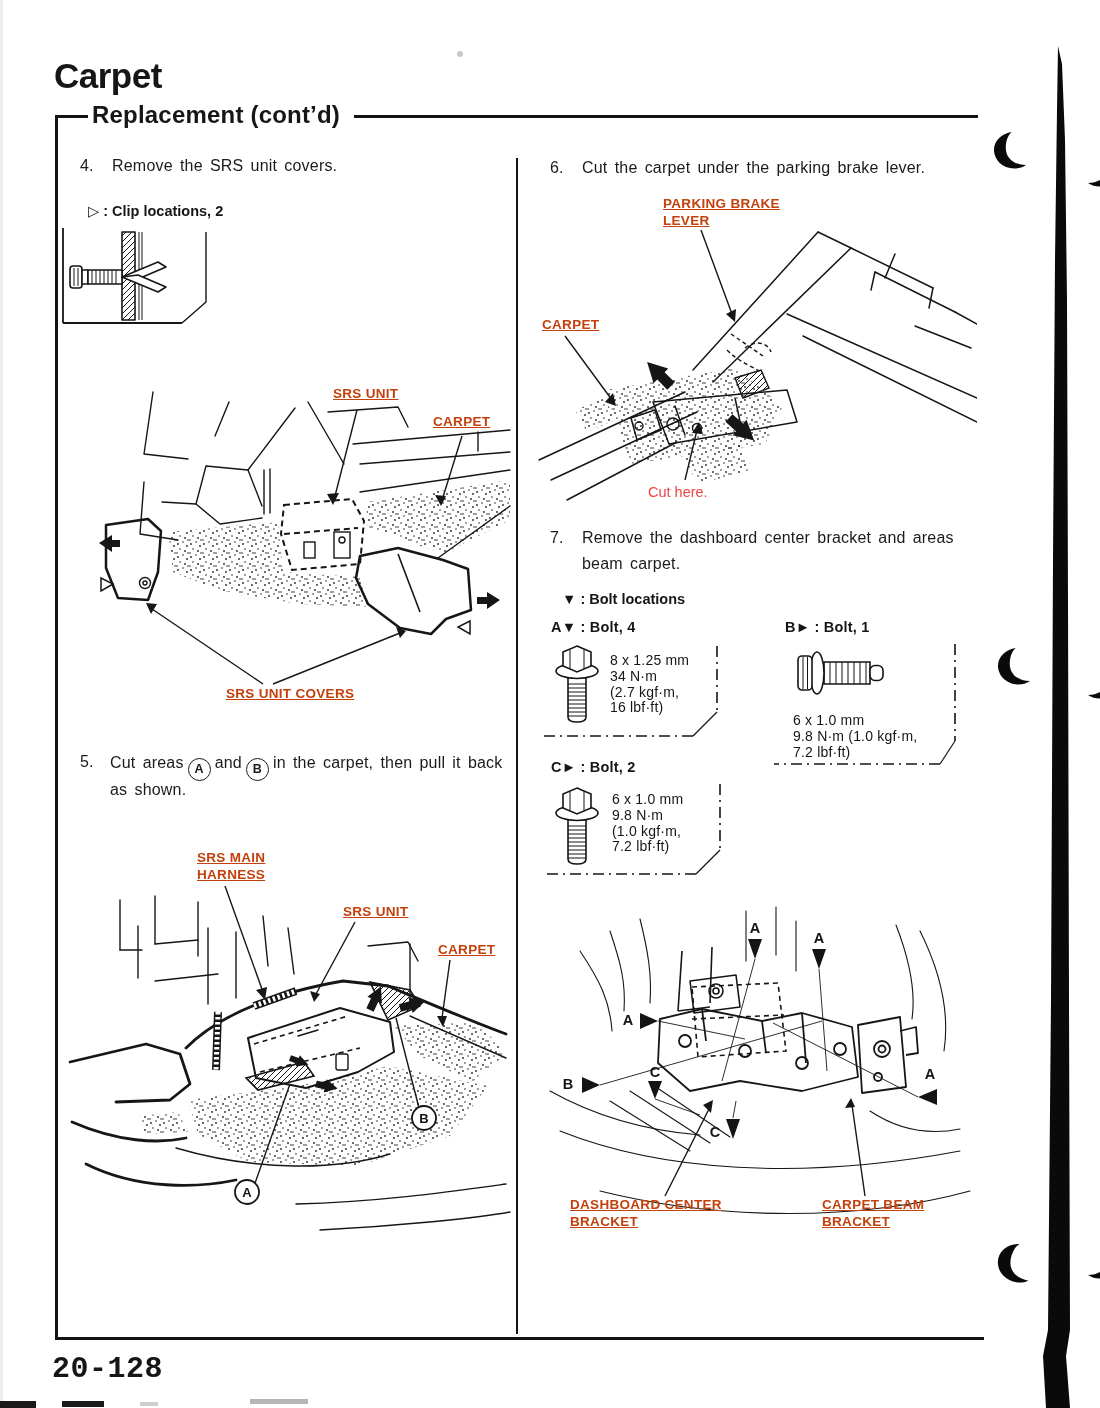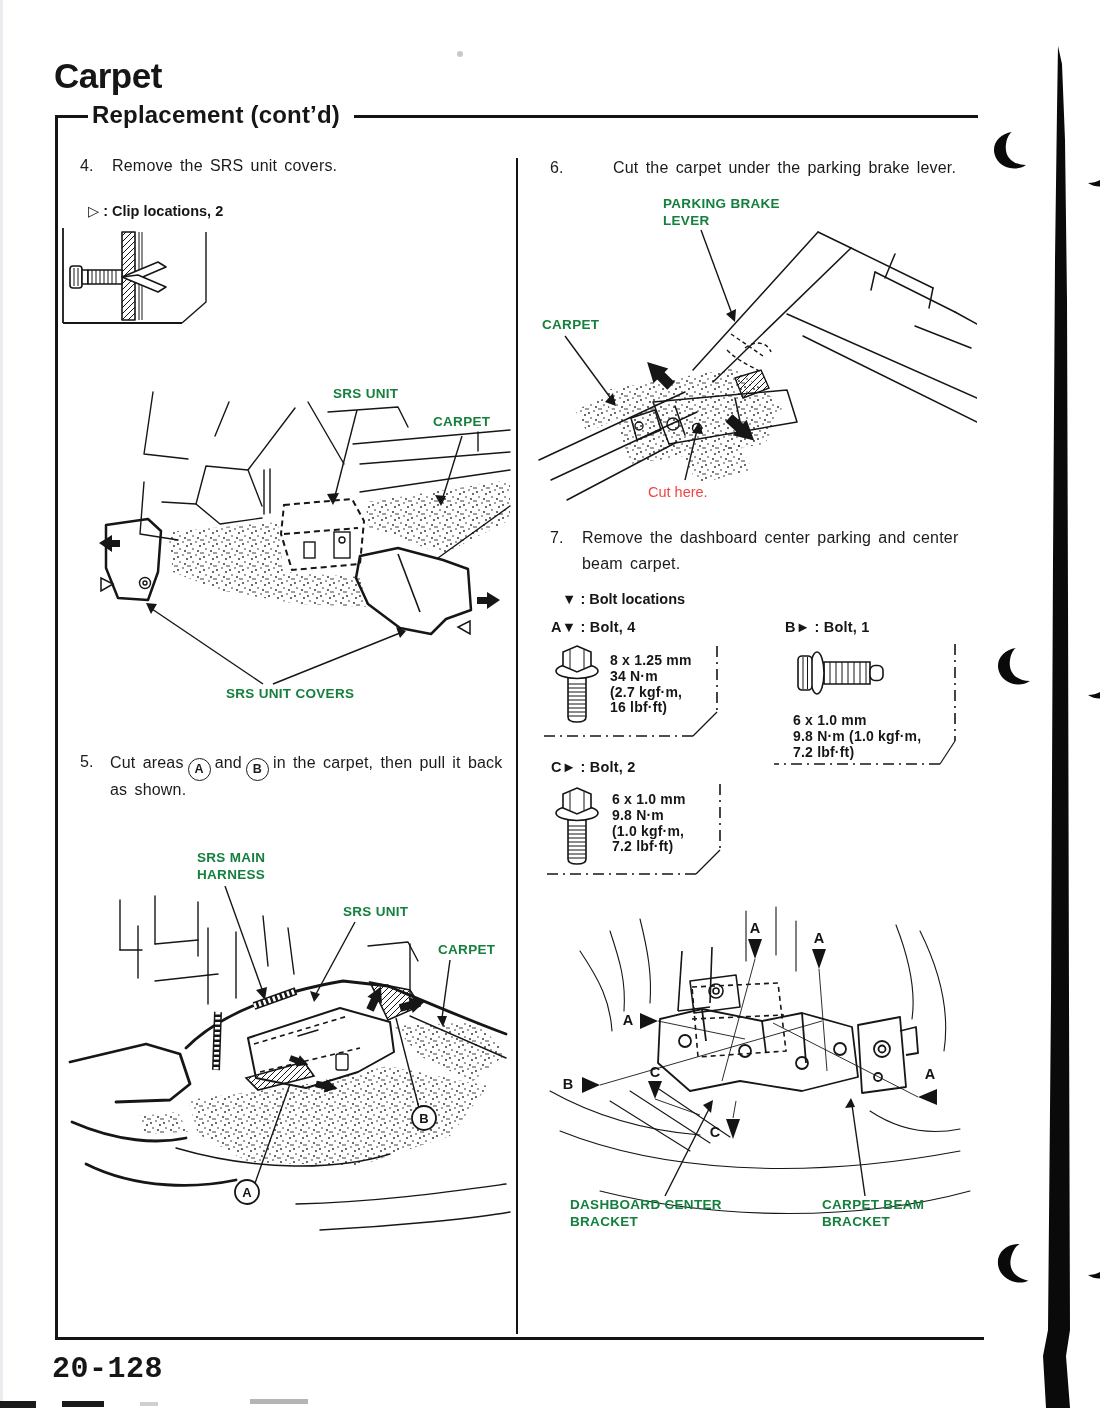--- a/index.html
+++ b/index.html
@@ -5,24 +5,24 @@
   html,body{margin:0;padding:0;}
   body{width:1100px;height:1408px;position:relative;background:#ffffff;overflow:hidden;
        font-family:"Liberation Sans","DejaVu Sans",sans-serif;color:#161616;}
   .abs{position:absolute;white-space:nowrap;}
   .rule{position:absolute;background:#141414;}
   .title{font-size:35px;font-weight:bold;letter-spacing:-0.5px;}
   .section{font-size:24px;font-weight:bold;letter-spacing:0.2px;}
   .stepnum{font-size:16px;color:#1b1b1b;}
   .steptext{font-size:16px;color:#1b1b1b;word-spacing:2.5px;letter-spacing:0.2px;}
   .note{font-size:14.5px;font-weight:bold;}
-  .lbl{font-weight:bold;font-size:13.5px;line-height:17px;letter-spacing:0.3px;color:#15803d;}
+  .lbl{font-weight:bold;font-size:13.5px;line-height:17px;letter-spacing:0.3px;color:#c2410c;text-decoration:underline;}
   .plain{font-size:14.5px;color:#ef4444;}
   .bolthead{font-size:14.5px;font-weight:bold;letter-spacing:0.2px;}
-  .spec{font-size:14px;font-weight:bold;line-height:15.8px;letter-spacing:0.2px;}
+  .spec{font-size:14px;font-weight:normal;line-height:15.8px;letter-spacing:0.2px;}
   .pagenum{font-size:30px;font-weight:bold;letter-spacing:0.5px;font-family:Liberation Mono, monospace;}
   .circle-letter{display:inline-flex;width:21px;height:21px;border:1.7px solid #1b1b1b;border-radius:50%;
        align-items:center;justify-content:center;font-size:12.5px;font-weight:bold;margin:0 4px;vertical-align:-5px;}
   .dia{position:absolute;}
   svg text{font-family:"Liberation Sans","DejaVu Sans",sans-serif;}
   .mk{font-size:14.5px;font-weight:bold;fill:#141414;}
   .cl{font-size:13px;font-weight:bold;fill:#141414;}
 </style>
 </head>
 <body>
@@ -240,21 +240,21 @@
     <circle cx="366" cy="232" r="12" stroke="#161616" stroke-width="1.8" fill="#fff"></circle>
     <text x="366" y="237" text-anchor="middle" class="cl">B</text>
     <circle cx="189" cy="306" r="12" stroke="#161616" stroke-width="1.8" fill="#fff"></circle>
     <text x="189" y="311" text-anchor="middle" class="cl">A</text>
   </g>
 </svg>
 <div class="abs lbl" style="left:343px;top:903px">SRS UNIT</div>
 <div class="abs lbl" style="left:438px;top:941px">CARPET</div>
 
 <div class="abs stepnum" style="left:550px;top:159px">6.</div>
-<div class="abs steptext" style="left:613px;top:159px">Cut the carpet under the parking brake lever.</div>
+<div class="abs steptext" style="left:582px;top:159px">Cut the carpet under the parking brake lever.</div>
 <div class="abs lbl" style="left:663px;top:195px">
   <div>PARKING BRAKE</div>
   <div>LEVER</div>
 </div>
 
 <svg class="dia" style="left:535px;top:228px" width="442" height="278" viewBox="0 0 442 278">
   <polygon points="70,162 200,140 248,178 230,216 96,236" fill="url(#stip)"></polygon>
   <polygon points="150,230 204,216 218,242 162,256" fill="url(#stip)"></polygon>
   <polygon points="40,182 70,170 80,192 52,204" fill="url(#stip)"></polygon>
   <g stroke="#161616" fill="none" stroke-width="1.5" stroke-linecap="round" stroke-linejoin="round">
@@ -303,21 +303,21 @@
       </g>
     <g transform="translate(194,190) rotate(42) scale(1.3)">
         <polygon points="0,-4 11,-4 11,-8 26,0 11,8 11,4 0,4"></polygon>
       </g>
   </g>
 </svg>
 <div class="abs lbl" style="left:542px;top:316px">CARPET</div>
 <div class="abs plain" style="left:648px;top:484px">Cut here.</div>
 
 <div class="abs stepnum" style="left:550px;top:529px">7.</div>
-<div class="abs steptext" style="left:582px;top:529px">Remove the dashboard center parking and center</div>
+<div class="abs steptext" style="left:582px;top:529px">Remove the dashboard center bracket and areas</div>
 <div class="abs steptext" style="left:582px;top:555px">beam carpet.</div>
 <div class="abs note" style="left:562px;top:591px">▼ : Bolt locations</div>
 
 <div class="abs bolthead" style="left:551px;top:619px">A▼ : Bolt, 4</div>
 <div class="abs bolthead" style="left:785px;top:619px">B► : Bolt, 1</div>
 <div class="abs bolthead" style="left:551px;top:759px">C► : Bolt, 2</div>
 
 <svg class="dia" style="left:540px;top:642px" width="185" height="102" viewBox="0 0 185 102">
   <use href="#boltV" x="14" y="4"></use>
   <g stroke="#161616" fill="none" stroke-width="1.6">

